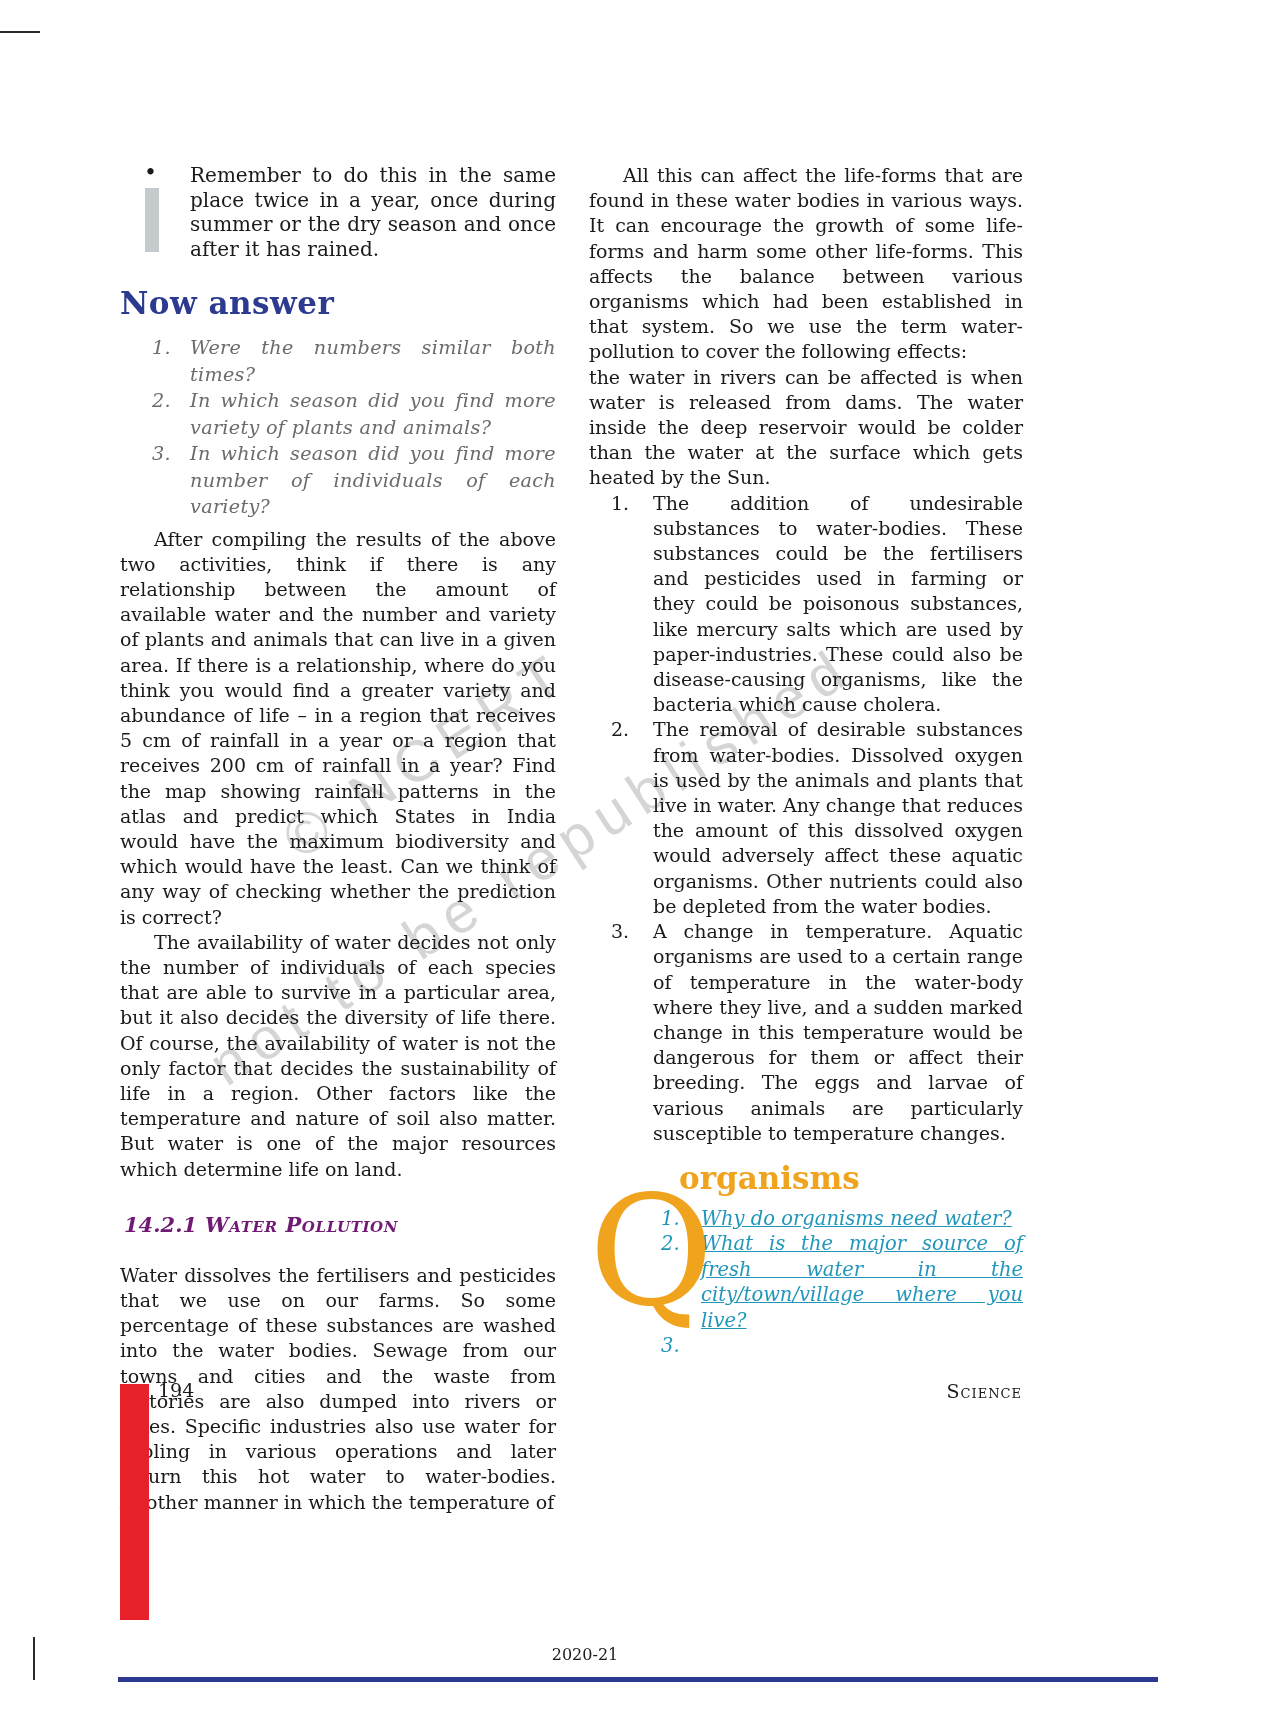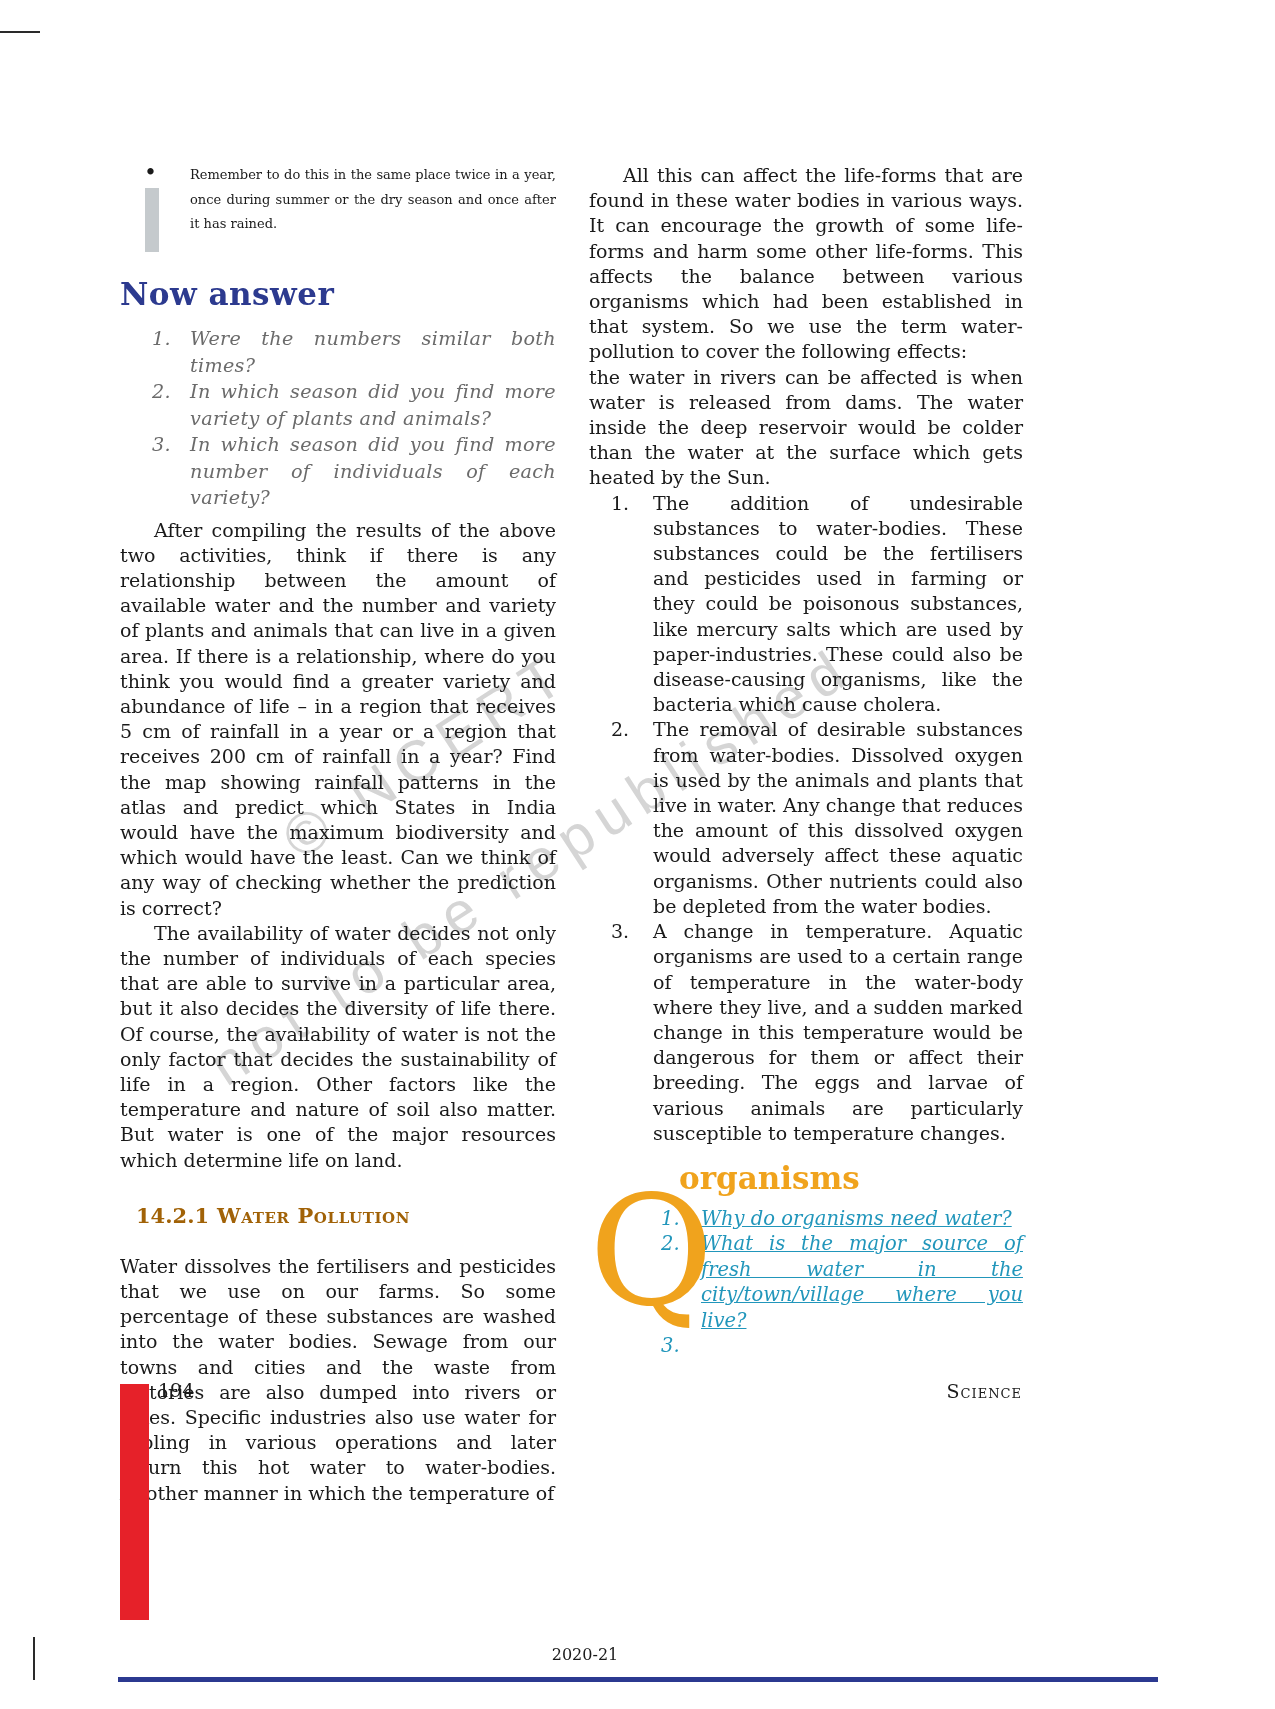--- a/index.html
+++ b/index.html
@@ -25,30 +25,30 @@
   .col.right { left:589px; width:434px; }
 
   p.body { font-size:19px; line-height:25.2px; text-align:justify; margin:0; }
   p.body.indent { text-indent:34px; }
   .mt { margin-top:14px; }
 
   .bullet-note { display:flex; }
   .bn-marker { width:70px; flex-shrink:0; padding-left:24px; }
   .bn-dot { display:block; font-size:22px; line-height:20px; color:#1a1a1a; }
   .bn-bar { width:14px; height:64px; background:#c5cacd; margin-top:5px; margin-left:1px; }
-  .note-text { font-size:13px; line-height:24.5px; text-align:justify; flex:1; }
+  .note-text { font-size:20px; line-height:24.5px; text-align:justify; flex:1; }
 
   .now-answer { font-size:31px; color:#2c3a8f; font-weight:bold; letter-spacing:0.5px; margin:24px 0 14px 0; }
 
   .qlist { padding-left:32px; margin-bottom:6px; }
   .q-row { display:flex; font-style:italic; color:#6b6b6b; font-size:19.2px; line-height:26.5px; letter-spacing:0.3px; }
   .q-row .enum { width:38px; flex-shrink:0; }
   .q-row p { flex:1; text-align:justify; }
 
-  .section-heading { font-size:21px; font-weight:bold; margin:30px 0 26px 16px; color:#a16207; }
+  .section-heading { font-size:21px; font-weight:bold; margin:30px 0 26px 4px; color:#701a75;font-style:italic; }
   .section-heading .sc { font-variant:small-caps; letter-spacing:0.6px; margin-left:8px; }
 
   .effect { display:flex; }
   .effect .enum { width:64px; flex-shrink:0; padding-left:22px; font-size:19px; line-height:25.2px; }
   .effect p { flex:1; }
 
   .questions { position:relative; margin-top:14px; padding-left:72px; min-height:225px; }
   .big-q { position:absolute; left:0; top:12px; font-size:152px; line-height:1.05; color:#f0a31d; }
   .q-heading { font-size:31px; font-weight:bold; color:#f0a31d; margin:0 0 10px 18px; }
   .quest-row { display:flex; font-style:italic; color:#2196bb; font-size:19.5px; line-height:25.5px; }

